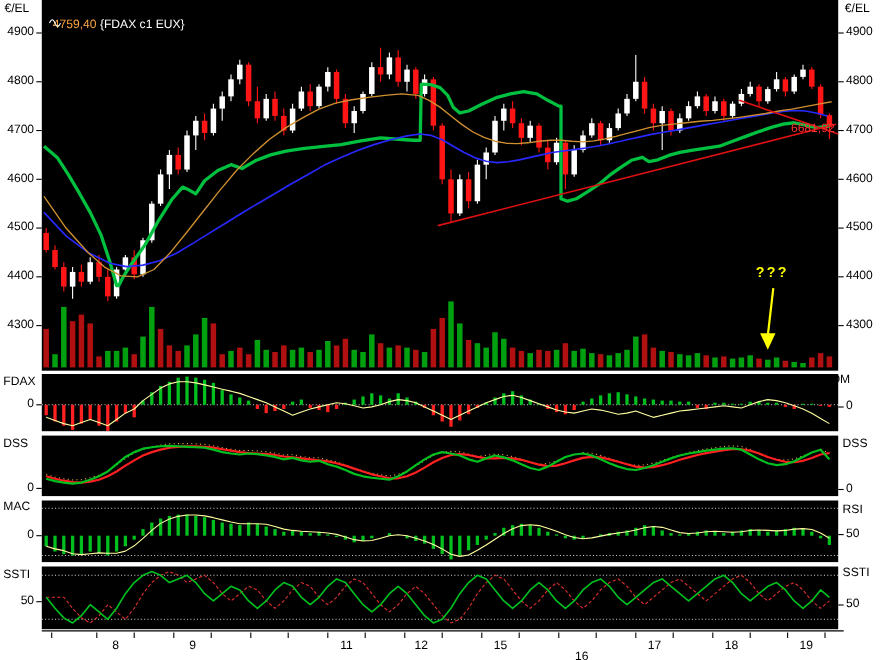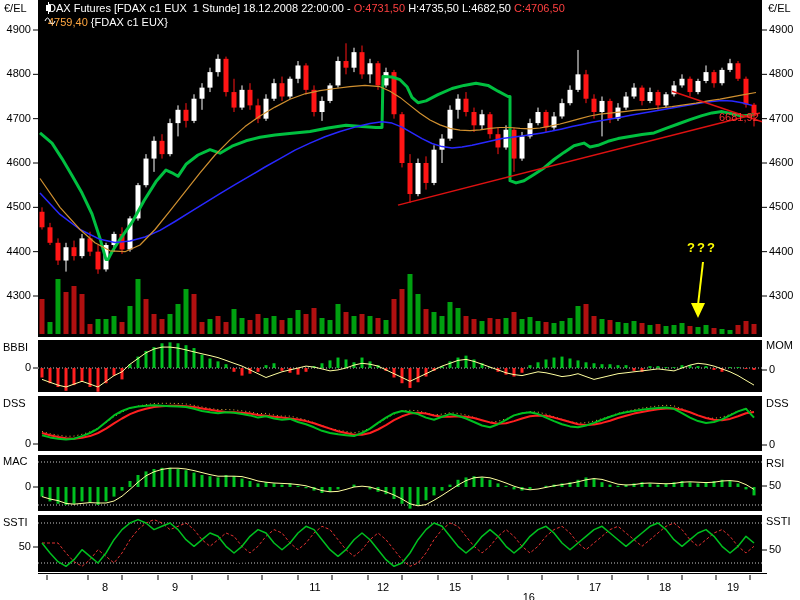--- a/index.html
+++ b/index.html
@@ -537,30 +537,20 @@
         <rect x="744.5" y="487" width="3" height="2.4" fill="#00c020"></rect>
         <rect x="752.5" y="487" width="3" height="8.4" fill="#00c020"></rect>
       </g>
       <polyline points="42.0,496.6 50.0,499.0 58.0,500.6 66.0,503.4 74.0,504.2 82.0,503.4 90.0,502.6 98.0,503.0 106.0,503.0 114.0,501.0 122.0,496.2 130.0,489.4 138.0,482.2 146.0,475.8 154.0,471.8 162.0,469.4 170.0,468.2 178.0,468.2 186.0,469.0 194.0,470.6 202.0,472.6 210.0,474.6 218.0,476.2 226.0,476.2 234.0,476.2 242.0,476.6 250.0,478.6 258.0,481.0 266.0,482.2 274.0,483.0 282.0,483.4 290.0,483.8 298.0,484.6 306.0,485.8 314.0,488.2 322.0,490.6 330.0,491.8 338.0,491.4 346.0,489.4 354.0,487.0 362.0,486.2 370.0,487.0 378.0,489.4 386.0,491.8 394.0,495.0 402.0,499.0 410.0,503.8 418.0,505.8 426.0,504.6 434.0,500.2 442.0,495.4 450.0,490.2 458.0,485.0 466.0,480.6 474.0,477.8 482.0,477.0 490.0,477.8 498.0,480.2 506.0,483.0 514.0,486.2 522.0,488.6 530.0,489.8 538.0,489.0 546.0,487.4 554.0,485.8 562.0,484.6 570.0,483.4 578.0,481.8 586.0,479.8 594.0,478.6 602.0,479.4 610.0,481.8 618.0,484.2 626.0,485.0 634.0,484.6 642.0,483.4 650.0,483.0 658.0,483.4 666.0,483.8 674.0,483.4 682.0,482.2 690.0,481.8 698.0,482.2 706.0,482.6 714.0,482.2 722.0,481.0 730.0,480.6 738.0,481.4 746.0,484.6 754.0,489.4" fill="none" stroke-linejoin="round" stroke="#ffffa0" stroke-width="1"></polyline>
       <line x1="38" y1="523" x2="762" y2="523" stroke="#c8c8c8" stroke-dasharray="1,2"></line>
       <line x1="38" y1="563" x2="762" y2="563" stroke="#c8c8c8" stroke-dasharray="1,2"></line>
       <polyline points="42.0,543.0 50.0,543.0 58.0,543.0 66.0,553.0 74.0,561.7 82.0,566.3 90.0,559.7 98.0,549.7 106.0,556.3 114.0,563.0 122.0,553.0 130.0,539.7 138.0,529.6 146.0,523.0 154.0,519.6 162.0,523.0 170.0,529.6 178.0,526.3 186.0,523.0 194.0,529.6 202.0,539.7 210.0,546.3 218.0,539.7 226.0,533.0 234.0,536.3 242.0,546.3 250.0,553.0 258.0,546.3 266.0,536.3 274.0,529.6 282.0,533.0 290.0,543.0 298.0,549.7 306.0,543.0 314.0,533.0 322.0,526.3 330.0,529.6 338.0,539.7 346.0,549.7 354.0,556.3 362.0,549.7 370.0,539.7 378.0,533.0 386.0,539.7 394.0,549.7 402.0,559.7 410.0,566.3 418.0,563.0 426.0,553.0 434.0,539.7 442.0,529.6 450.0,523.0 458.0,526.3 466.0,536.3 474.0,546.3 482.0,553.0 490.0,546.3 498.0,536.3 506.0,529.6 514.0,536.3 522.0,546.3 530.0,553.0 538.0,546.3 546.0,536.3 554.0,529.6 562.0,526.3 570.0,533.0 578.0,543.0 586.0,549.7 594.0,543.0 602.0,536.3 610.0,529.6 618.0,526.3 626.0,533.0 634.0,539.7 642.0,546.3 650.0,539.7 658.0,533.0 666.0,526.3 674.0,523.0 682.0,529.6 690.0,539.7 698.0,546.3 706.0,539.7 714.0,533.0 722.0,529.6 730.0,536.3 738.0,546.3 746.0,553.0 754.0,546.3" fill="none" stroke-linejoin="round" stroke="#e03030" stroke-width="1" stroke-dasharray="3,2"></polyline>
       <polyline points="42.0,543.0 50.0,553.0 58.0,561.7 66.0,566.3 74.0,559.7 82.0,549.7 90.0,556.3 98.0,563.0 106.0,553.0 114.0,539.7 122.0,529.6 130.0,523.0 138.0,519.6 146.0,523.0 154.0,529.6 162.0,526.3 170.0,523.0 178.0,529.6 186.0,539.7 194.0,546.3 202.0,539.7 210.0,533.0 218.0,536.3 226.0,546.3 234.0,553.0 242.0,546.3 250.0,536.3 258.0,529.6 266.0,533.0 274.0,543.0 282.0,549.7 290.0,543.0 298.0,533.0 306.0,526.3 314.0,529.6 322.0,539.7 330.0,549.7 338.0,556.3 346.0,549.7 354.0,539.7 362.0,533.0 370.0,539.7 378.0,549.7 386.0,559.7 394.0,566.3 402.0,563.0 410.0,553.0 418.0,539.7 426.0,529.6 434.0,523.0 442.0,526.3 450.0,536.3 458.0,546.3 466.0,553.0 474.0,546.3 482.0,536.3 490.0,529.6 498.0,536.3 506.0,546.3 514.0,553.0 522.0,546.3 530.0,536.3 538.0,529.6 546.0,526.3 554.0,533.0 562.0,543.0 570.0,549.7 578.0,543.0 586.0,536.3 594.0,529.6 602.0,526.3 610.0,533.0 618.0,539.7 626.0,546.3 634.0,539.7 642.0,533.0 650.0,526.3 658.0,523.0 666.0,529.6 674.0,539.7 682.0,546.3 690.0,539.7 698.0,533.0 706.0,529.6 714.0,536.3 722.0,546.3 730.0,553.0 738.0,546.3 746.0,536.3 754.0,543.0" fill="none" stroke-linejoin="round" stroke="#00c020" stroke-width="1.5"></polyline>
     </svg>
 
-  <div class="title" style="left:44px;top:2px">
-    <span class="ic"><svg width="9" height="12">
-          <line x1="4.5" y1="0" x2="4.5" y2="12" stroke="#fff" stroke-width="1"></line>
-          <rect x="2" y="3" width="5" height="6" fill="#fff"></rect>
-        </svg></span>
-    <span>DAX Futures [FDAX c1 EUX  1 Stunde] 18.12.2008 22:00:00 - </span>
-    <span class="red">O:4731,50</span>
-    <span> H:4735,50 L:4682,50 </span>
-    <span class="red">C:4706,50</span>
-  </div>
 
   <div class="title" style="left:44px;top:16px">
     <span class="ic"><svg width="12" height="10" viewBox="0 0 12 10">
           <path d="M1 5 Q3.5 -1 6 5 T11 5" stroke="#fff" stroke-width="1" fill="none"></path>
         </svg></span>
     <span class="orange">4759,40</span>
     <span> {FDAX c1 EUX}</span>
   </div>
 
   <span class="lbl" style="left:4px;top:3px">€/EL</span>
@@ -577,23 +567,23 @@
       <span class="lbl" style="left:0;width:31px;text-align:right;top:112.66666666666667px">4700</span>
       <span class="lbl" style="left:769px;top:112.66666666666667px">4700</span>
       <span class="lbl" style="left:0;width:31px;text-align:right;top:157px">4600</span>
       <span class="lbl" style="left:769px;top:157px">4600</span>
       <span class="lbl" style="left:0;width:31px;text-align:right;top:201.33333333333334px">4500</span>
       <span class="lbl" style="left:769px;top:201.33333333333334px">4500</span>
       <span class="lbl" style="left:0;width:31px;text-align:right;top:245.66666666666666px">4400</span>
       <span class="lbl" style="left:769px;top:245.66666666666666px">4400</span>
       <span class="lbl" style="left:0;width:31px;text-align:right;top:290px">4300</span>
       <span class="lbl" style="left:769px;top:290px">4300</span>
-      <span class="lbl" style="left:3px;top:342px">BBBI</span>
+      <span class="lbl" style="left:3px;top:342px">FDAX</span>
       <span class="lbl" style="left:0;width:31px;text-align:right;top:362px">0</span>
-      <span class="lbl" style="left:766px;top:340px">MOM</span>
+      <span class="lbl" style="left:746px;top:340px">MOM</span>
       <span class="lbl" style="left:769px;top:364px">0</span>
       <span class="lbl" style="left:3px;top:398px">DSS</span>
       <span class="lbl" style="left:0;width:31px;text-align:right;top:438px">0</span>
       <span class="lbl" style="left:766px;top:398px">DSS</span>
       <span class="lbl" style="left:769px;top:439px">0</span>
       <span class="lbl" style="left:3px;top:456px">MAC</span>
       <span class="lbl" style="left:0;width:31px;text-align:right;top:481px">0</span>
       <span class="lbl" style="left:766px;top:458px">RSI</span>
       <span class="lbl" style="left:769px;top:480px">50</span>
       <span class="lbl" style="left:3px;top:517px">SSTI</span>

